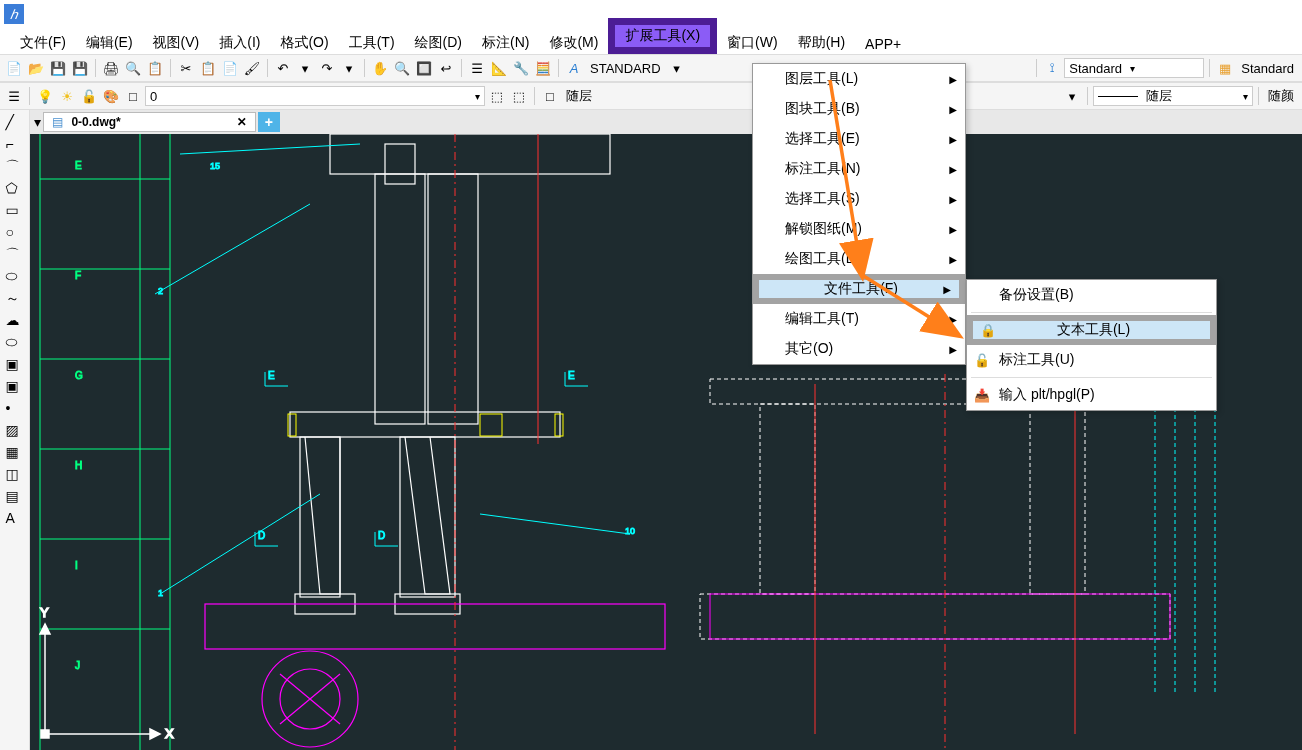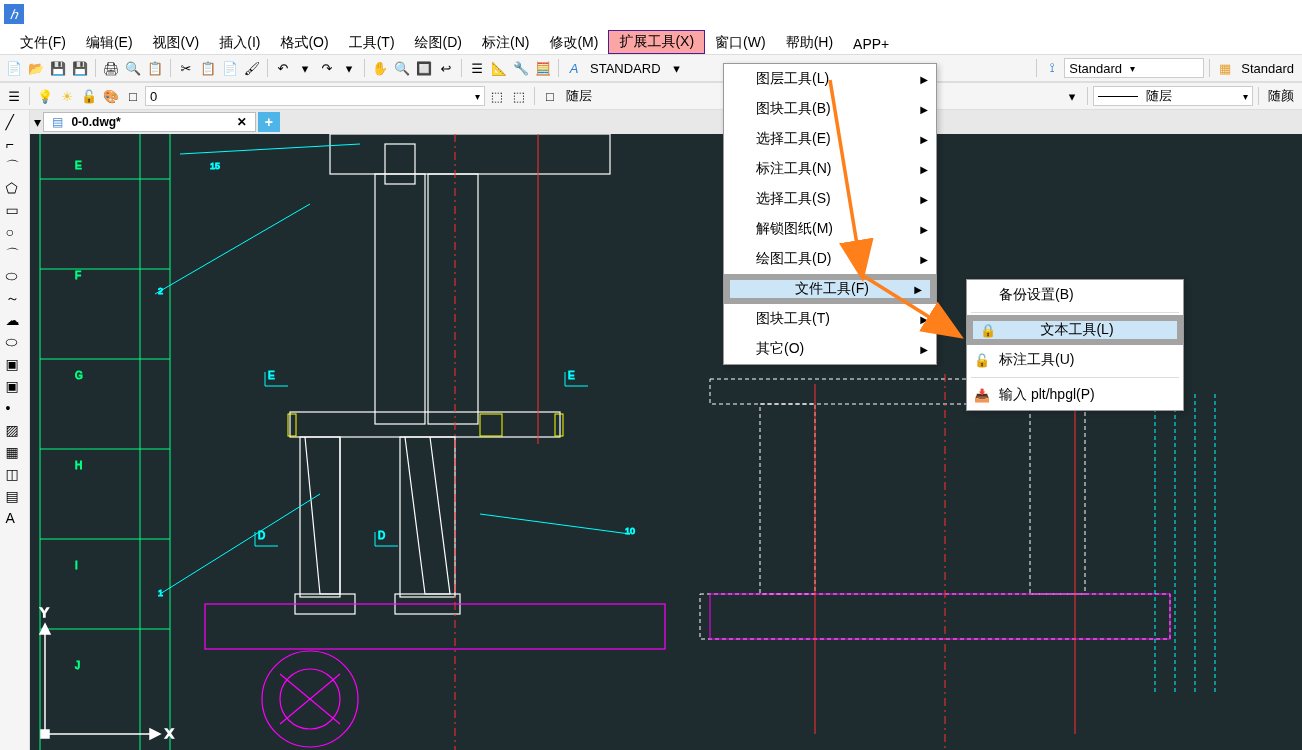--- a/index.html
+++ b/index.html
@@ -5,21 +5,21 @@
 * { margin: 0; padding: 0; box-sizing: border-box; font-family: "Microsoft YaHei", sans-serif; }
 body { width: 1302px; height: 750px; background: #f0f0f0; overflow: hidden; font-size: 14px; position: relative; }
 
 
 .title-bar { height: 28px; background: #fff; display: flex; align-items: center; padding-left: 4px; color: #333; }
 .app-icon { width: 20px; height: 20px; background: #3b7dd8; margin-right: 6px; display: flex; align-items: center; justify-content: center; color: #fff; font-style: italic; font-size: 13px; }
 
 
 .menu-bar { height: 26px; background: #fff; display: flex; align-items: flex-end; padding-left: 10px; color: #000; }
 .menu-bar .menu-item { padding: 2px 10px; cursor: pointer; }
-.menu-bar .menu-item.highlight { background: #fca5a5; border: 1px solid #4c1d95; }
+.menu-bar .menu-item.highlight { background: #8b5cf6; border: 7px solid #4c1d95; }
 
 
 .toolbar { height: 28px; background: #f5f5f5; border-top: 1px solid #ddd; border-bottom: 1px solid #ddd; display: flex; align-items: center; padding: 0 4px; gap: 2px; }
 .toolbar .tbtn { width: 20px; height: 20px; display: flex; align-items: center; justify-content: center; cursor: pointer; font-size: 13px; }
 .toolbar .tsep { width: 1px; height: 18px; background: #ccc; margin: 0 3px; }
 .toolbar .txt { font-size: 13px; padding: 0 4px; }
 .toolbar .dropdown { border: 1px solid #ccc; background: #fff; height: 20px; display: flex; align-items: center; padding: 0 4px; font-size: 13px; }
 .toolbar .dropdown .arrow { margin-left: 8px; font-size: 10px; }
 
 
@@ -36,22 +36,22 @@
 .canvas { flex: 1; background: #1e2b2f; position: relative; overflow: hidden; }
 
 
 .drop-menu { position: absolute; background: #fff; border: 1px solid #999; box-shadow: 2px 2px 6px rgba(0,0,0,0.2); z-index: 100; }
 .drop-menu .ditem { height: 30px; display: flex; align-items: center; padding: 0 28px 0 32px; position: relative; cursor: pointer; font-size: 14px; }
 .drop-menu .ditem.highlight { background: #cde6f7; border: 6px solid #a3a3a3; justify-content: center; }
 .drop-menu .ditem .sub-arrow { position: absolute; right: 8px; font-size: 10px; }
 .drop-menu .ditem .dicon { position: absolute; left: 6px; width: 18px; height: 18px; display: flex; align-items: center; justify-content: center; font-size: 13px; }
 .drop-menu .dsep { height: 1px; background: #ddd; margin: 2px 4px; }
 
-.main-menu { left: 723px; top: 63px; width: 214px; }
-.sub-menu { left: 966px; top: 279px; width: 218px; }
+.main-menu { left: 752px; top: 63px; width: 214px; }
+.sub-menu { left: 966px; top: 279px; width: 251px; }
 
 
 .arrow-overlay { position: absolute; pointer-events: none; z-index: 200; }
 </style>
 </head>
 <body>
 
 <div class="title-bar">
   <div class="app-icon">ℎ</div>
 </div>
@@ -316,21 +316,21 @@
     </div>
   <div class="ditem">
       <span>绘图工具(D)</span>
       <span class="sub-arrow">▶</span>
     </div>
   <div class="ditem highlight">
       <span>文件工具(F)</span>
       <span class="sub-arrow">▶</span>
     </div>
   <div class="ditem">
-      <span>图块工具(T)</span>
+      <span>编辑工具(T)</span>
       <span class="sub-arrow">▶</span>
     </div>
   <div class="ditem">
       <span>其它(O)</span>
       <span class="sub-arrow">▶</span>
     </div>
 </div>
 
 <div class="drop-menu sub-menu">
   <div class="ditem">

